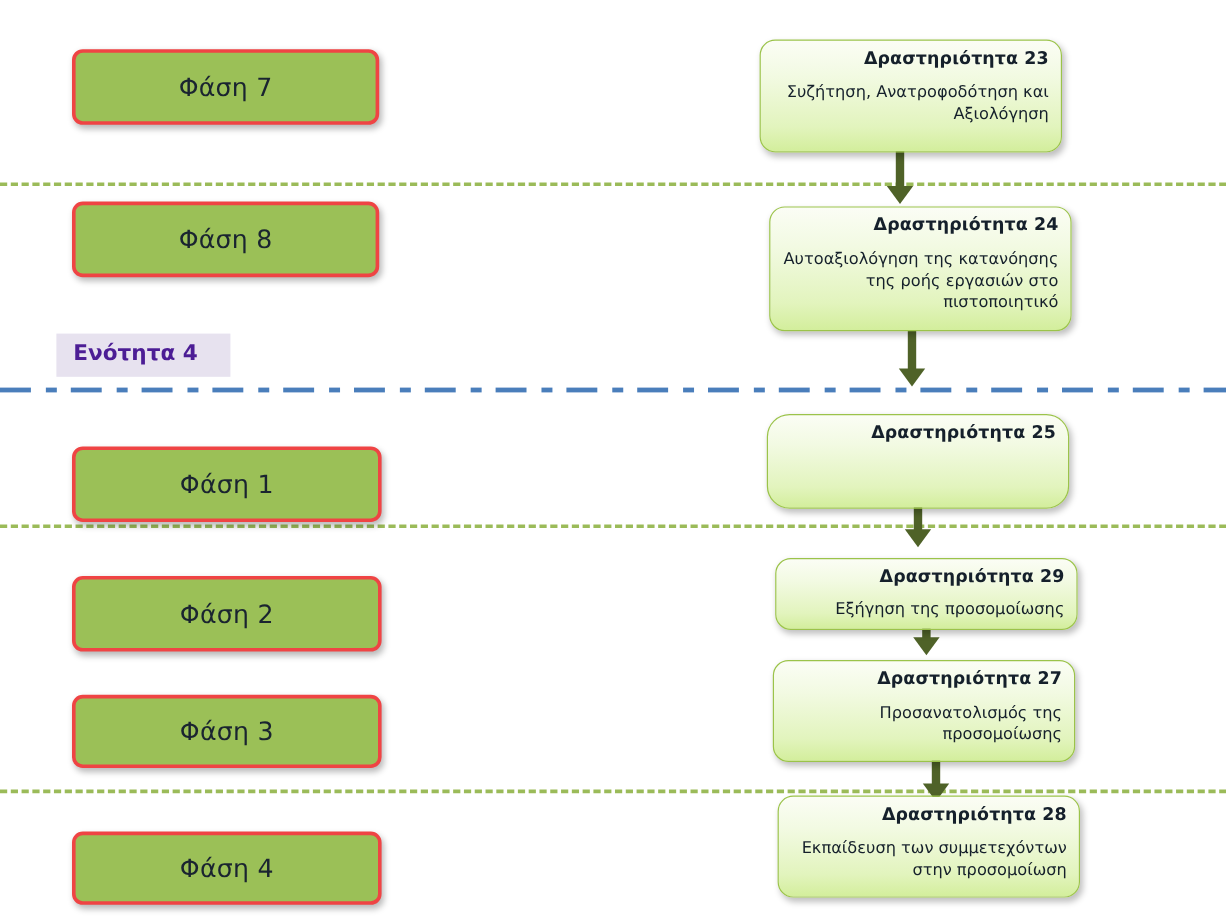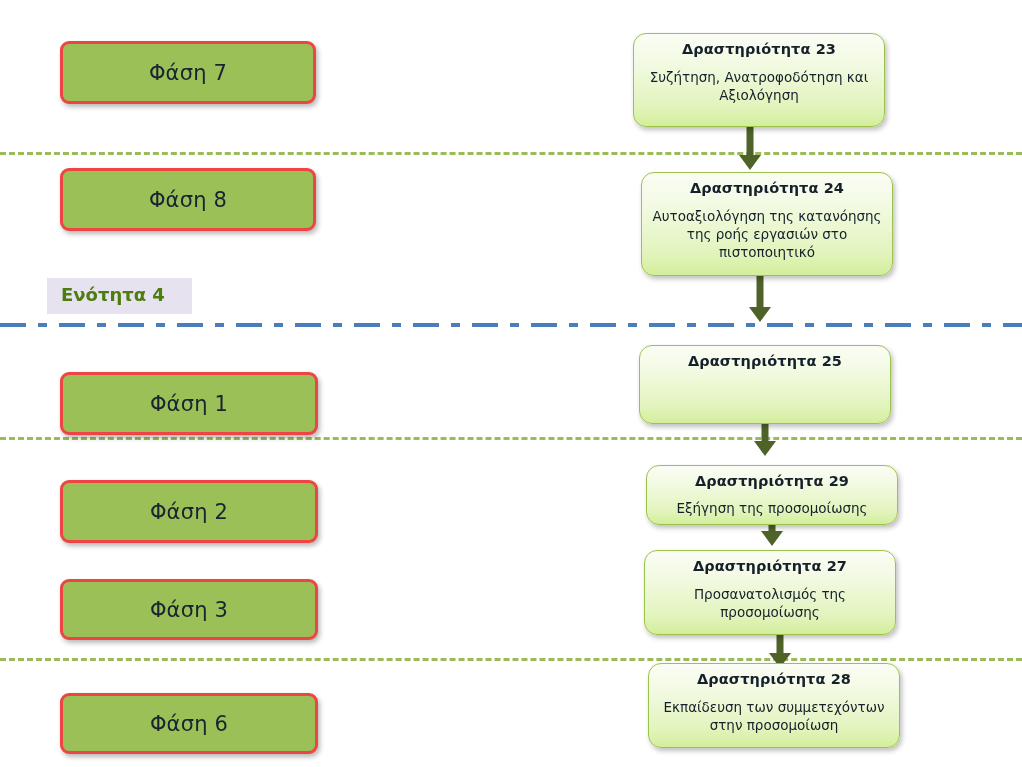--- a/index.html
+++ b/index.html
@@ -59,21 +59,21 @@
 
   
   .act-box {
     position: absolute;
     box-sizing: border-box;
     background: linear-gradient(to bottom, #fbfdf5 0%, #f2fae2 32%, #e2f4bd 78%, #d3ee9c 100%);
     border: 1px solid #9BC34A;
     border-radius: 13px;
     box-shadow: 2px 3px 5px rgba(0,0,0,0.25);
     padding: 7px 10px 8px 10px;
-    text-align: center;
+    text-align: right;
     color: #15202b;
     z-index: 3;
   }
   .act-title {
     font-weight: bold;
     font-size: 14.5px;
     letter-spacing: 0.1px;
     line-height: 1.2;
     white-space: nowrap;
   }
@@ -105,21 +105,21 @@
     width: 0; height: 0;
     border-left: 11px solid transparent;
     border-right: 11px solid transparent;
     border-top: 15px solid #4F6228;
   }
 
   
   .section-label {
     position: absolute;
     background: #E7E2EF;
-    color: #4d7c0f;
+    color: #4c1d95;
     font-weight: bold;
     font-size: 18px;
     padding: 6px 14px 7px 14px;
     box-sizing: border-box;
     white-space: nowrap;
   }
 </style>
 </head>
 <body>
 
@@ -144,21 +144,21 @@
 
   <div class="phase-box" style="left:60px;  top:480px; width:258px; height:63px;">
     <span>Φάση 2</span>
   </div>
 
   <div class="phase-box" style="left:60px;  top:579px; width:258px; height:61px;">
     <span>Φάση 3</span>
   </div>
 
   <div class="phase-box" style="left:60px;  top:693px; width:258px; height:61px;">
-    <span>Φάση 6</span>
+    <span>Φάση 4</span>
   </div>
 
   <div class="section-label" style="left:47px; top:278px; width:145px; height:36px;">
     <span>Ενότητα 4</span>
   </div>
 
   <div class="arrow" style="left:735px; top:126px; width:30px; height:44px;">
     <div class="shaft" style="height:30px;"></div>
     <div class="head"></div>
   </div>
@@ -186,21 +186,21 @@
   <div class="act-box" style="left:633px; top:33px; width:252px; height:94px;">
     <div class="act-title">Δραστηριότητα  23</div>
     <div class="act-body">Συζήτηση, Ανατροφοδότηση και Αξιολόγηση</div>
   </div>
 
   <div class="act-box" style="left:641px; top:172px; width:252px; height:104px;">
     <div class="act-title">Δραστηριότητα  24</div>
     <div class="act-body">Αυτοαξιολόγηση της κατανόησης της ροής εργασιών στο πιστοποιητικό</div>
   </div>
 
-  <div class="act-box" style="left:639px; top:345px; width:252px; height:79px;">
+  <div class="act-box" style="left:639px; top:345px; width:252px; height:79px;border-radius:19px;">
     <div class="act-title">Δραστηριότητα  25</div>
   </div>
 
   <div class="act-box compact" style="left:646px; top:465px; width:252px; height:60px;">
     <div class="act-title">Δραστηριότητα  29</div>
     <div class="act-body">Εξήγηση της προσομοίωσης</div>
   </div>
 
   <div class="act-box" style="left:644px; top:550px; width:252px; height:85px;">
     <div class="act-title">Δραστηριότητα  27</div>

